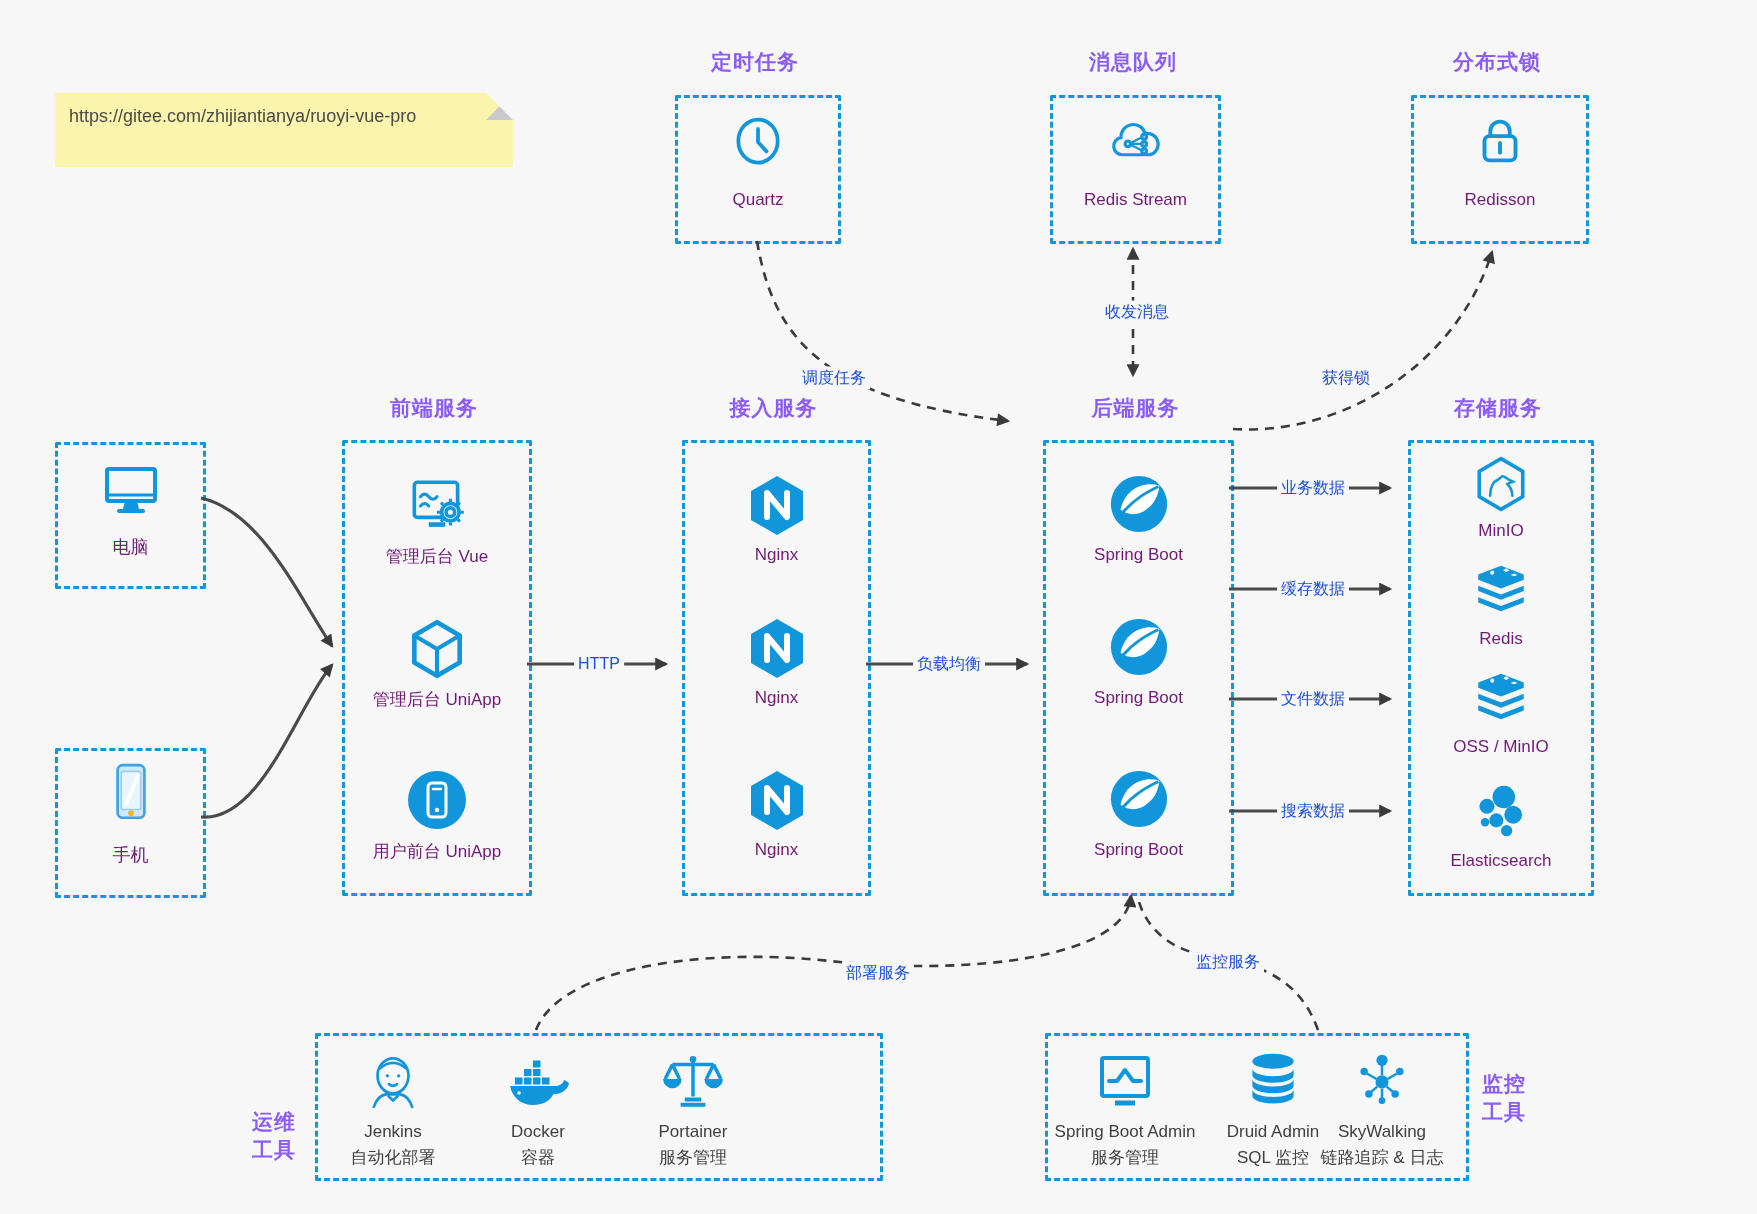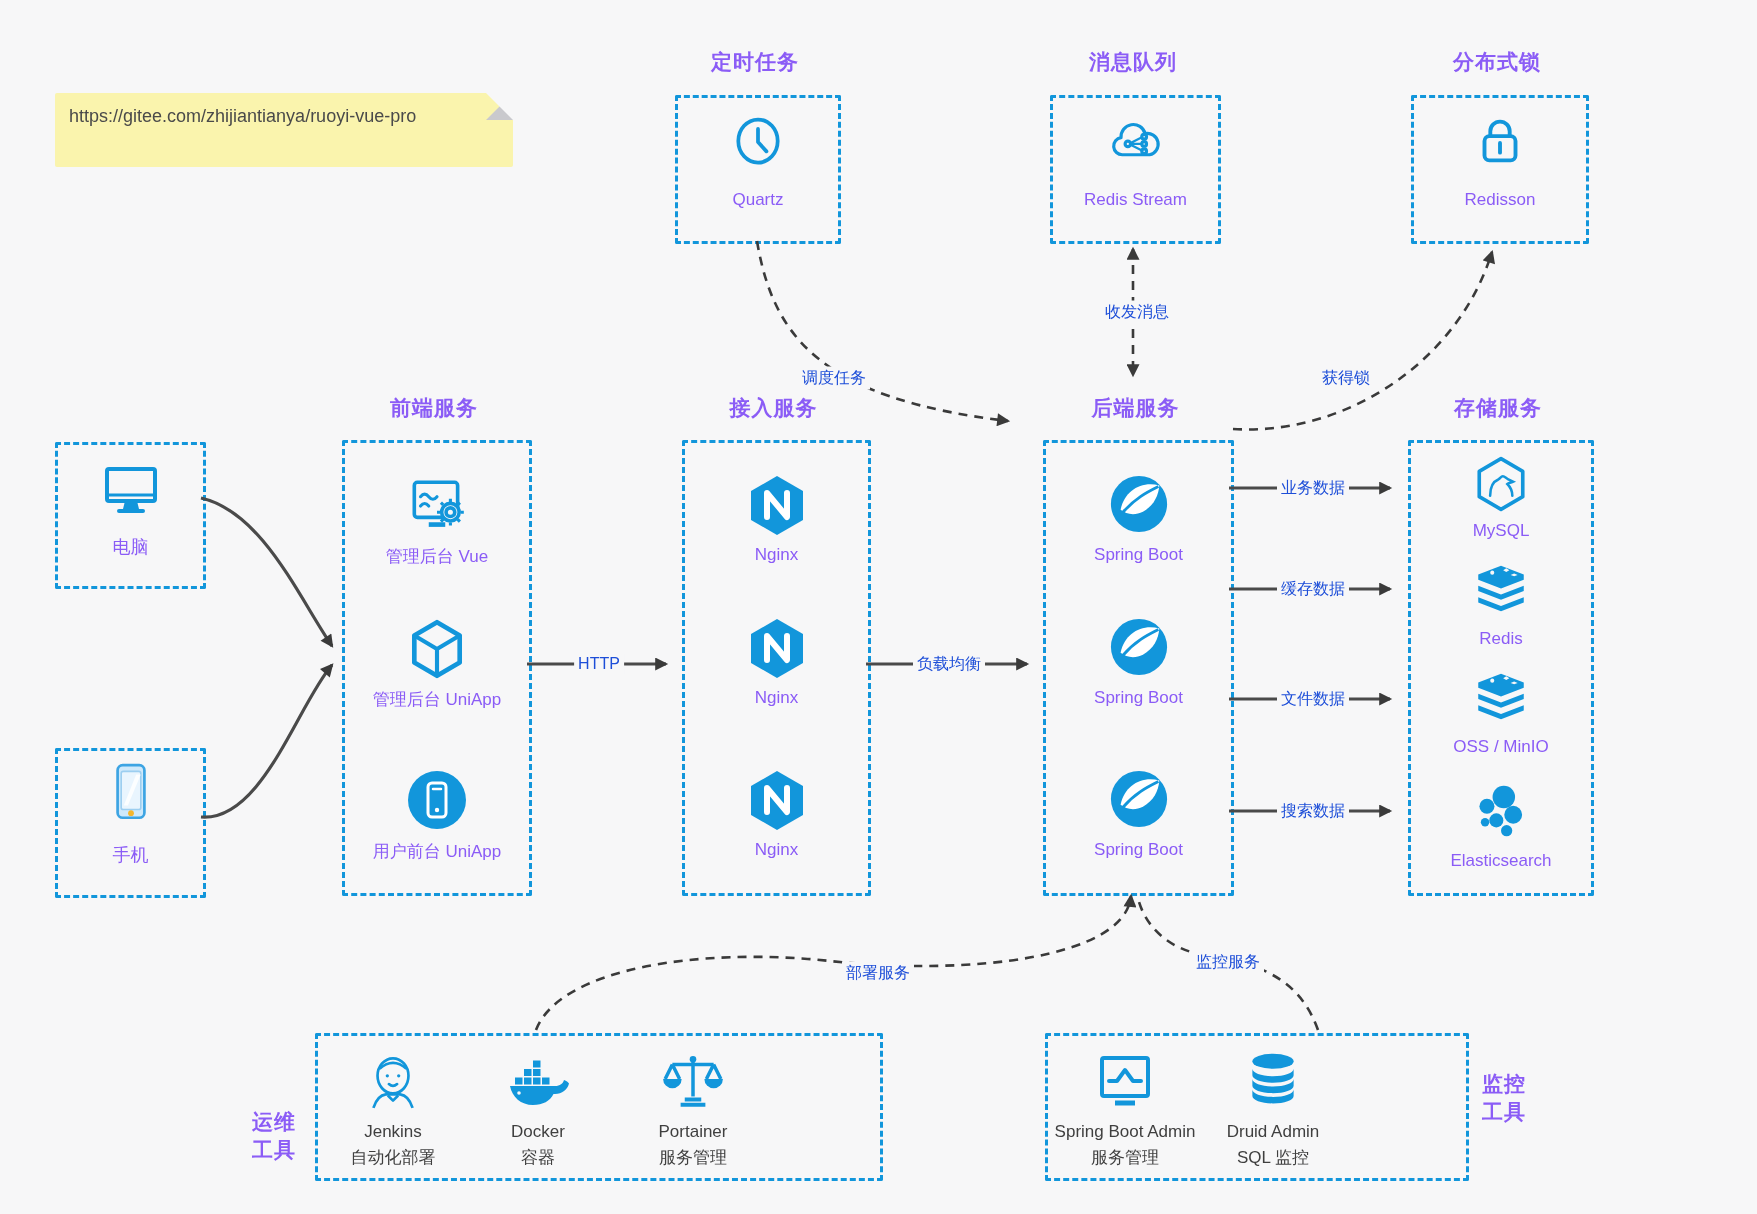--- a/index.html
+++ b/index.html
@@ -2,21 +2,21 @@
 <html><head>
 <meta charset="utf-8">
 <style>
   html,body{margin:0;padding:0;background:#f7f7f8;}
   #page{position:relative;width:1757px;height:1214px;background:#f7f7f8;overflow:hidden;
         font-family:"Liberation Sans","DejaVu Sans",sans-serif;color:#3f3f3f;}
   .box{position:absolute;border:3px dashed #1296db;border-radius:2px;}
   .h-red{position:absolute;color:#8b5cf6;font-weight:bold;font-size:21px;text-align:center;letter-spacing:1px;white-space:nowrap;}
   .node{position:absolute;}
   .icon{position:absolute;left:50%;transform:translateX(-50%);}
-  .nlabel{position:absolute;left:0;width:100%;text-align:center;font-size:17px;color:#8b5cf6;white-space:nowrap;}
+  .nlabel{position:absolute;left:0;width:100%;text-align:center;font-size:17px;color:#701a75;white-space:nowrap;}
   .elabel{position:absolute;transform:translate(-50%,-50%);background:#f7f7f8;color:#1d4ed8;
           font-size:16px;padding:1px 4px;white-space:nowrap;z-index:6;}
   #note{position:absolute;left:55px;top:93px;width:458px;height:74px;background:#faf4ad;border-radius:2px;z-index:2;}
   #note .fold-under{position:absolute;top:0;right:0;width:0;height:0;border-style:solid;
           border-width:0 0 27px 27px;border-color:transparent transparent #c9c9cd transparent;}
   #note .fold-over{position:absolute;top:0;right:0;width:0;height:0;border-style:solid;
           border-width:0 27px 27px 0;border-color:transparent #f7f7f8 transparent transparent;}
   #note .ntext{position:absolute;left:14px;top:10px;font-size:18px;line-height:27px;color:#4a4a4a;}
   #connector-layer{position:absolute;left:0;top:0;z-index:4;pointer-events:none;}
   .solid-edge{fill:none;stroke:#4a4a4a;stroke-width:3.2;}
@@ -239,21 +239,21 @@
   </div>
 
   <div class="box" style="left:1408px;top:440px;width:180px;height:450px">
     <div class="node" style="left:0;top:12px;width:100%;height:92px">
       <div class="icon" style="top:0">
         <svg width="58" height="58" viewBox="0 0 64 64" fill="none" stroke="#1296db">
           <path d="M32 4 L56 18 V46 L32 60 L8 46 V18 Z" stroke-width="4" stroke-linejoin="round"></path>
           <path d="M20 45 c0-10 4-16 9-18 c2-1 3-3.5 5-3.5 c2 0 3.5 2 5.5 3 l6 3 c-2 1-4.5 0.8-6.5 2.5 c4 4 5.5 8 5.5 13" stroke-width="2.8" stroke-linecap="round"></path>
         </svg>
       </div>
-      <div class="nlabel" style="top:66px">MySQL</div>
+      <div class="nlabel" style="top:66px">MinIO</div>
     </div>
     <div class="node" style="left:0;top:120px;width:100%;height:92px">
       <div class="icon" style="top:0">
         <svg width="56" height="56" viewBox="0 0 64 64">
           <g fill="#1296db">
             <path d="M6 13 L32 3 L58 13 L58 19 L32 29 L6 19 Z"></path>
             <path d="M6 26 L32 36 L58 26 L58 32 L32 42 L6 32 Z"></path>
             <path d="M6 39 L32 49 L58 39 L58 45 L32 55 L6 45 Z"></path>
           </g>
           <g fill="#f7f7f8">
@@ -368,19 +368,37 @@
         <svg width="60" height="60" viewBox="0 0 64 64" fill="#1296db">
           <ellipse cx="32" cy="12" rx="22" ry="8"></ellipse>
           <path d="M10 20 c0 4.4 9.8 8 22 8 s22 -3.6 22 -8 v7 c0 4.4 -9.8 8 -22 8 s-22 -3.6 -22 -8 Z"></path>
           <path d="M10 31 c0 4.4 9.8 8 22 8 s22 -3.6 22 -8 v7 c0 4.4 -9.8 8 -22 8 s-22 -3.6 -22 -8 Z"></path>
           <path d="M10 42 c0 4.4 9.8 8 22 8 s22 -3.6 22 -8 v7 c0 4.4 -9.8 8 -22 8 s-22 -3.6 -22 -8 Z"></path>
         </svg>
       </div>
       <div class="bt-name" style="top:86px">Druid Admin</div>
       <div class="bt-name" style="top:110px">SQL 监控</div>
     </div>
+    <div class="node" style="left:252px;top:0;width:164px;height:136px">
+      <div class="icon" style="top:14px">
+        <svg width="60" height="60" viewBox="0 0 64 64" fill="#1296db">
+          <g stroke="#1296db" stroke-width="2.6">
+            <path d="M32 27 V16 M26 31 L16 25 M38 31 L48 25 M27 39 L20 45 M37 39 L44 45 M32 41 V51"></path>
+          </g>
+          <circle cx="32" cy="34" r="7"></circle>
+          <circle cx="32" cy="11" r="6"></circle>
+          <circle cx="13" cy="23" r="4"></circle>
+          <circle cx="51" cy="23" r="4"></circle>
+          <circle cx="18" cy="47" r="4"></circle>
+          <circle cx="46" cy="47" r="4"></circle>
+          <circle cx="32" cy="54" r="3.5"></circle>
+        </svg>
+      </div>
+      <div class="bt-name" style="top:86px">SkyWalking</div>
+      <div class="bt-name" style="top:110px">链路追踪 &amp; 日志</div>
+    </div>
   </div>
   <div class="h-red" style="left:1473px;top:1070px;width:62px;line-height:28px">
     <div>监控</div>
     <div>工具</div>
   </div>
 
 </div>
 
 </body></html>

